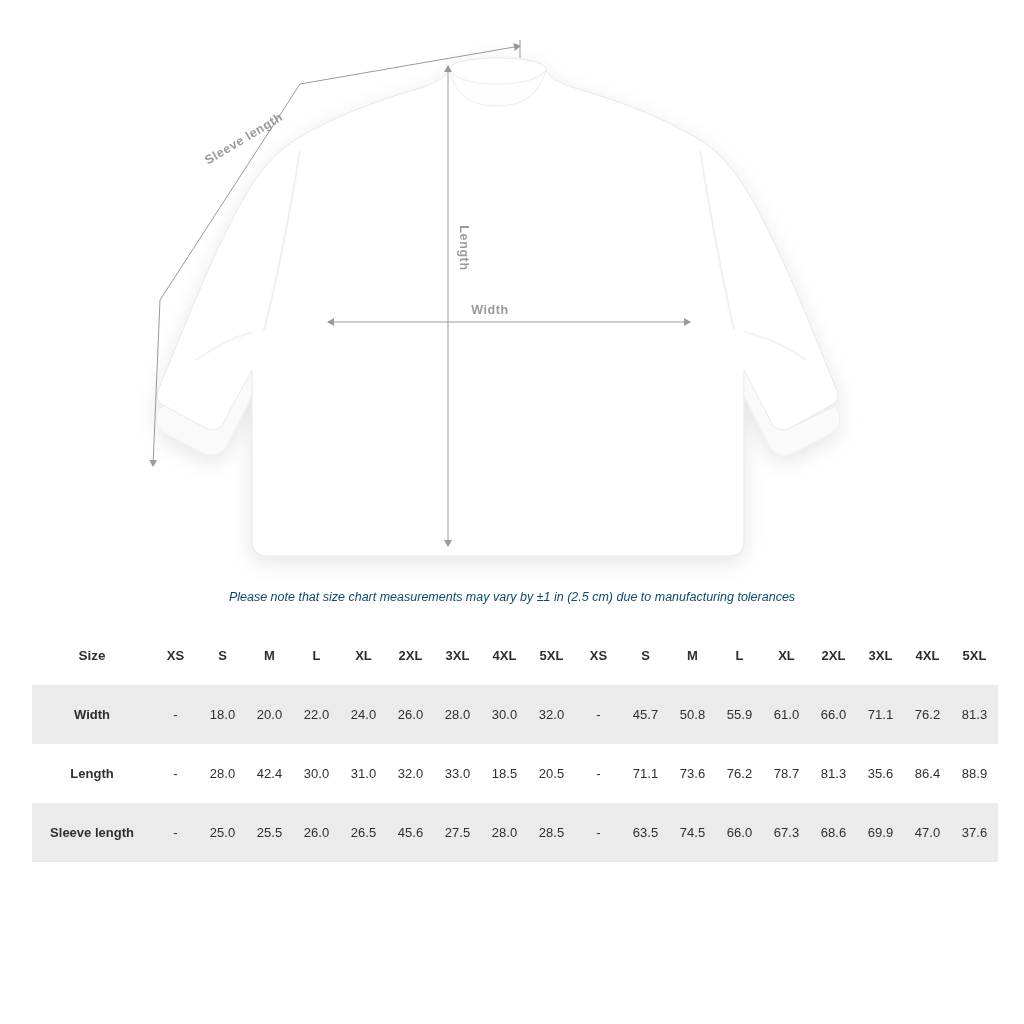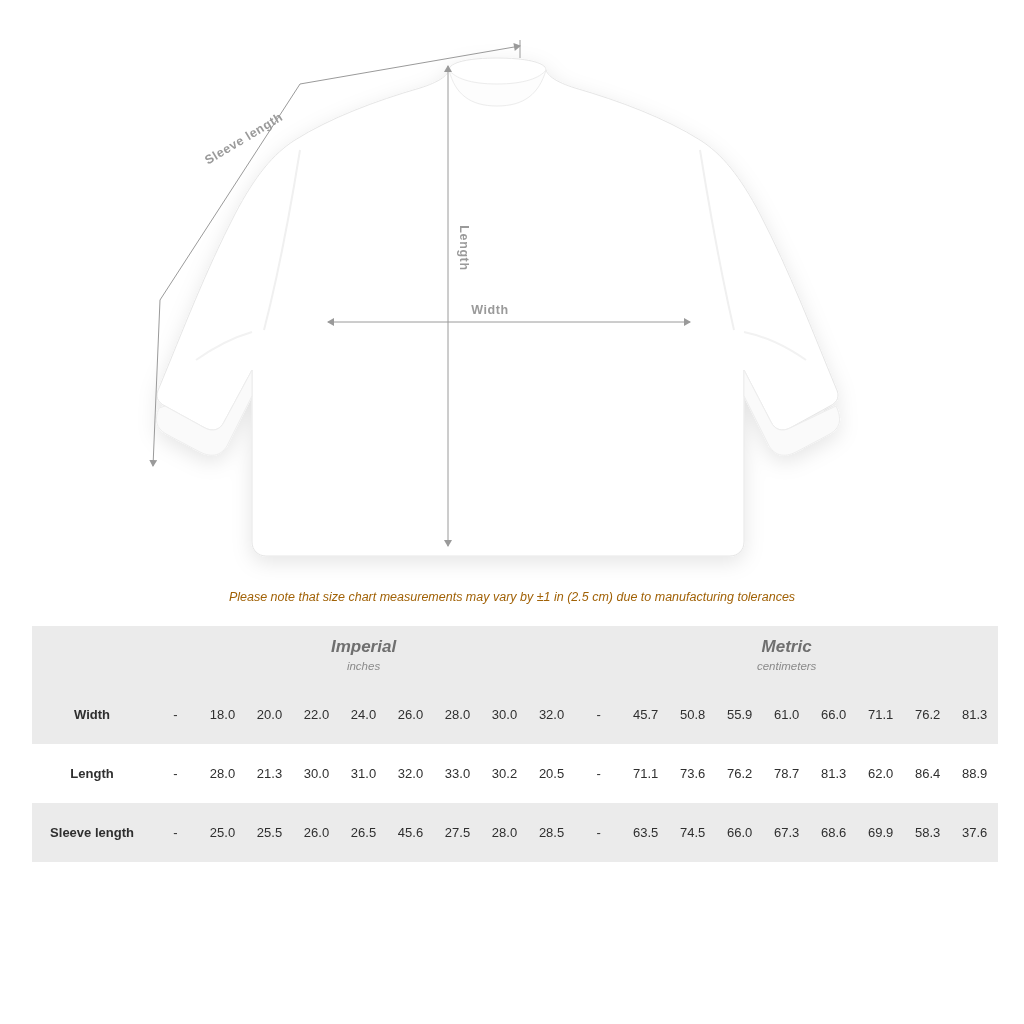--- a/index.html
+++ b/index.html
@@ -37,21 +37,21 @@
   }
   .chart-title {
     font-size: 21px;
     font-weight: bold;
     color: #2b2b2b;
     letter-spacing: 0.2px;
   }
   .chart-note {
     font-size: 12.5px;
     font-style: italic;
-    color: #a16207;
+    color: #0c4a6e;
     margin-top: 10px;
   }
 
   
   .table-wrap {
     margin: 22px 32px 0 32px;
   }
   table.size-table {
     border-collapse: collapse;
     width: 960px;
@@ -226,32 +226,42 @@
           <col class="narrow-col">
         <col class="narrow-col">
           <col class="narrow-col">
           <col class="narrow-col">
         <col class="narrow-col">
           <col class="narrow-col">
           <col class="narrow-col">
       </colgroup>
       <tbody>
 
-        <tr class="unit-row">
-          <td></td>
-          <td colspan="9">
-            <div class="unit-name">Imperial</div>
-            <div class="unit-sub">inches</div>
-          </td>
-          <td colspan="9">
-            <div class="unit-name">Metric</div>
-            <div class="unit-sub">centimeters</div>
-          </td>
+
+        <tr class="header-row">
+          <td class="rowlabel-head">Size</td>
+          <td class="cell-sep">XS</td>
+          <td class="cell-sep">S</td>
+          <td class="cell-sep">M</td>
+          <td class="cell-sep">L</td>
+          <td class="cell-sep">XL</td>
+          <td class="cell-sep">2XL</td>
+          <td class="cell-sep">3XL</td>
+          <td class="cell-sep">4XL</td>
+          <td class="cell-sep">5XL</td>
+          <td class="cell-sep">XS</td>
+          <td class="cell-sep">S</td>
+          <td class="cell-sep">M</td>
+          <td class="cell-sep">L</td>
+          <td class="cell-sep">XL</td>
+          <td class="cell-sep">2XL</td>
+          <td class="cell-sep">3XL</td>
+          <td class="cell-sep">4XL</td>
+          <td class="cell-sep">5XL</td>
         </tr>
-
 
         <tr class="data-row shaded">
           <td class="rowlabel">Width</td>
           <td class="cell-sep">-</td>
           <td class="cell-sep">18.0</td>
           <td class="cell-sep">20.0</td>
           <td class="cell-sep">22.0</td>
           <td class="cell-sep">24.0</td>
           <td class="cell-sep">26.0</td>
           <td class="cell-sep">28.0</td>
@@ -265,34 +275,34 @@
           <td class="cell-sep">66.0</td>
           <td class="cell-sep">71.1</td>
           <td class="cell-sep">76.2</td>
           <td class="cell-sep">81.3</td>
         </tr>
 
         <tr class="data-row plain">
           <td class="rowlabel">Length</td>
           <td class="cell-sep">-</td>
           <td class="cell-sep">28.0</td>
-          <td class="cell-sep">21.3</td>
+          <td class="cell-sep">42.4</td>
           <td class="cell-sep">30.0</td>
           <td class="cell-sep">31.0</td>
           <td class="cell-sep">32.0</td>
           <td class="cell-sep">33.0</td>
-          <td class="cell-sep">30.2</td>
+          <td class="cell-sep">18.5</td>
           <td class="cell-sep">20.5</td>
           <td class="cell-sep">-</td>
           <td class="cell-sep">71.1</td>
           <td class="cell-sep">73.6</td>
           <td class="cell-sep">76.2</td>
           <td class="cell-sep">78.7</td>
           <td class="cell-sep">81.3</td>
-          <td class="cell-sep">62.0</td>
+          <td class="cell-sep">35.6</td>
           <td class="cell-sep">86.4</td>
           <td class="cell-sep">88.9</td>
         </tr>
 
         <tr class="data-row shaded">
           <td class="rowlabel">Sleeve length</td>
           <td class="cell-sep">-</td>
           <td class="cell-sep">25.0</td>
           <td class="cell-sep">25.5</td>
           <td class="cell-sep">26.0</td>
@@ -301,20 +311,20 @@
           <td class="cell-sep">27.5</td>
           <td class="cell-sep">28.0</td>
           <td class="cell-sep">28.5</td>
           <td class="cell-sep">-</td>
           <td class="cell-sep">63.5</td>
           <td class="cell-sep">74.5</td>
           <td class="cell-sep">66.0</td>
           <td class="cell-sep">67.3</td>
           <td class="cell-sep">68.6</td>
           <td class="cell-sep">69.9</td>
-          <td class="cell-sep">58.3</td>
+          <td class="cell-sep">47.0</td>
           <td class="cell-sep">37.6</td>
         </tr>
       </tbody>
     </table>
   </div>
 
 </div>
 
 </body></html>

